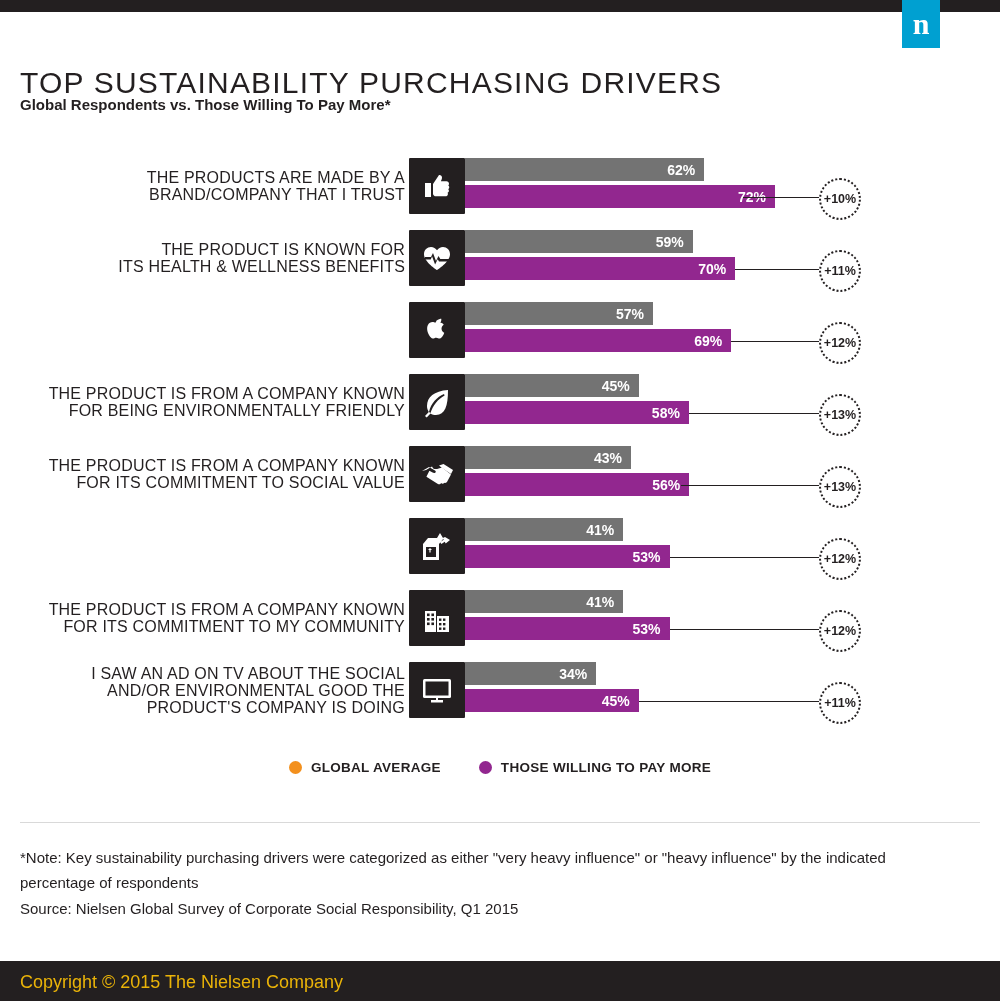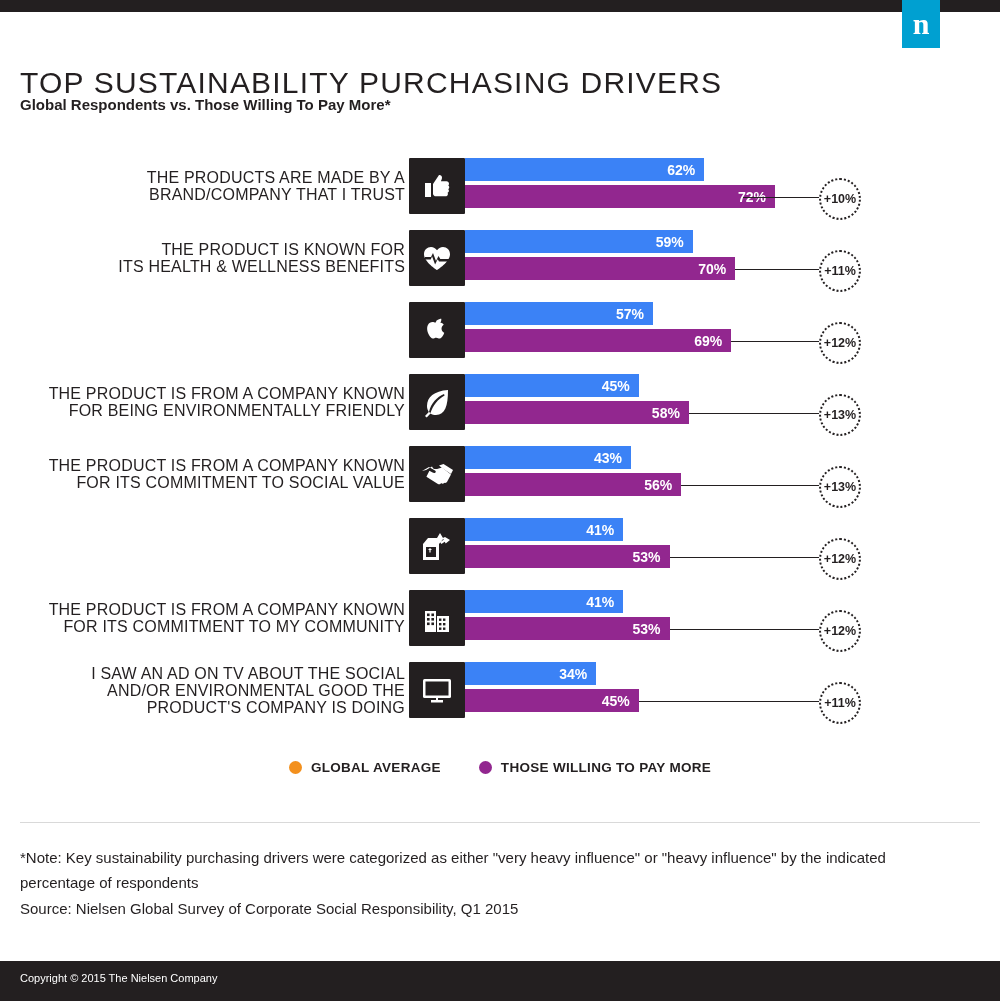--- a/index.html
+++ b/index.html
@@ -47,21 +47,21 @@
     position:absolute;left:409px;top:8px;width:56px;height:56px;background:#231f20;
     display:flex;align-items:center;justify-content:center;border-radius:1px;
   }
   .icon-box svg{display:block;}
   .bars{
     position:absolute;left:465px;top:8px;height:56px;
   }
   .bar{
     position:absolute;height:23px;left:0;
   }
-  .bar.top{top:0;background:#3b82f6;}
+  .bar.top{top:0;background:#737373;}
   .bar.bot{top:27px;background:#92278f;}
   .bar .val{
     position:absolute;right:9px;top:50%;transform:translateY(-50%);
     color:#ffffff;font-size:14px;font-weight:bold;white-space:nowrap;
   }
   .leader{
     position:absolute;height:1px;background:#231f20;top:47px;
   }
   .diff{
     position:absolute;width:38px;height:38px;border-radius:50%;
@@ -87,21 +87,21 @@
     font-size:15px;line-height:25px;color:#231f20;
   }
   .source{
     position:absolute;top:896px;left:20px;width:930px;
     font-size:15px;line-height:25px;color:#231f20;
   }
   .footer{
     position:absolute;bottom:0;left:0;width:1000px;height:40px;background:#231f20;
   }
   .footer span{
-    position:absolute;left:20px;top:11px;color:#ffffff;font-size:11px;
+    position:absolute;left:20px;top:11px;color:#eab308;font-size:18px;
   }
 </style>
 </head>
 <body>
 
 <div class="topbar"></div>
 
 <div class="logo-box">
   <span>n</span>
 </div>
@@ -202,21 +202,21 @@
       <div class="icon-box">
         <svg width="34" height="34" viewBox="0 0 34 34">
           <path fill="#fff" d="M2 14l7-4 6 3.5c1 .6 1 1.6.2 2.2-.8.6-1.8.4-2.6-.1l-3.2-1.9-3 6 11.5 7.3c1.3.8 2.7.2 3.2-.9.9.9 2.5.8 3.2-.4.9.6 2.3.2 2.8-.9l3.9-7.4-9-6.8-4.9 1.3c-1.5.4-2.7.1-3.9-.5L12 9.4 6 13z"></path>
           <path fill="#fff" d="M19 8.5l4.5-1.6L33 13l-2 4-9-6z"></path>
         </svg>
       </div>
       <div class="bars">
         <div class="bar top" style="width: 165.98px;">
           <span class="val">43%</span>
         </div>
-        <div class="bar bot" style="width: 216.16px;">
+        <div class="bar bot" style="width: 216.16px; padding-left: 8px;">
           <span class="val">56%</span>
         </div>
       </div>
       <div class="leader" style="left: 681.16px; width: 137.84px;"></div>
       <div class="diff" style="left: 819px;">+13%</div>
     </div>
     <div class="row" style="top: 360px;">
       <div class="icon-box">
         <svg width="34" height="34" viewBox="0 0 34 34">
           <path fill="#fff" d="M3 15h16v16H3z"></path>

